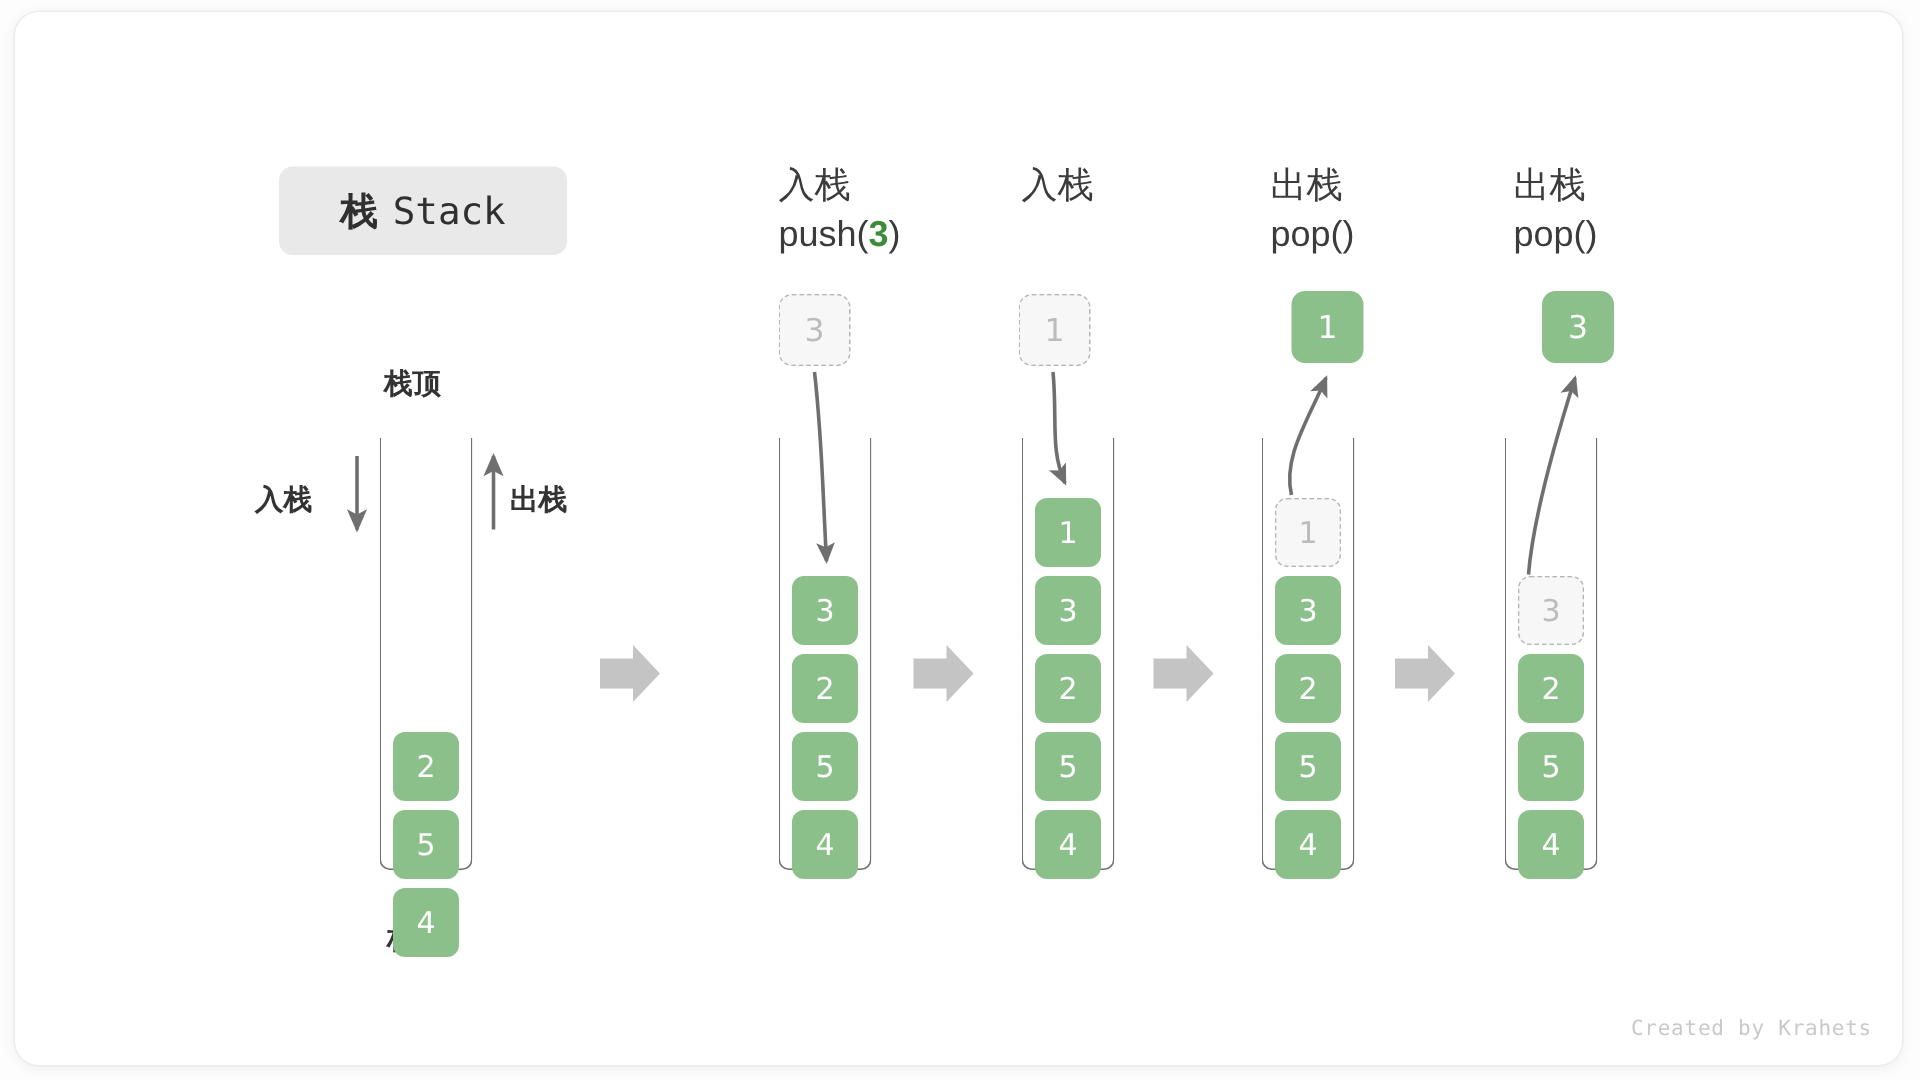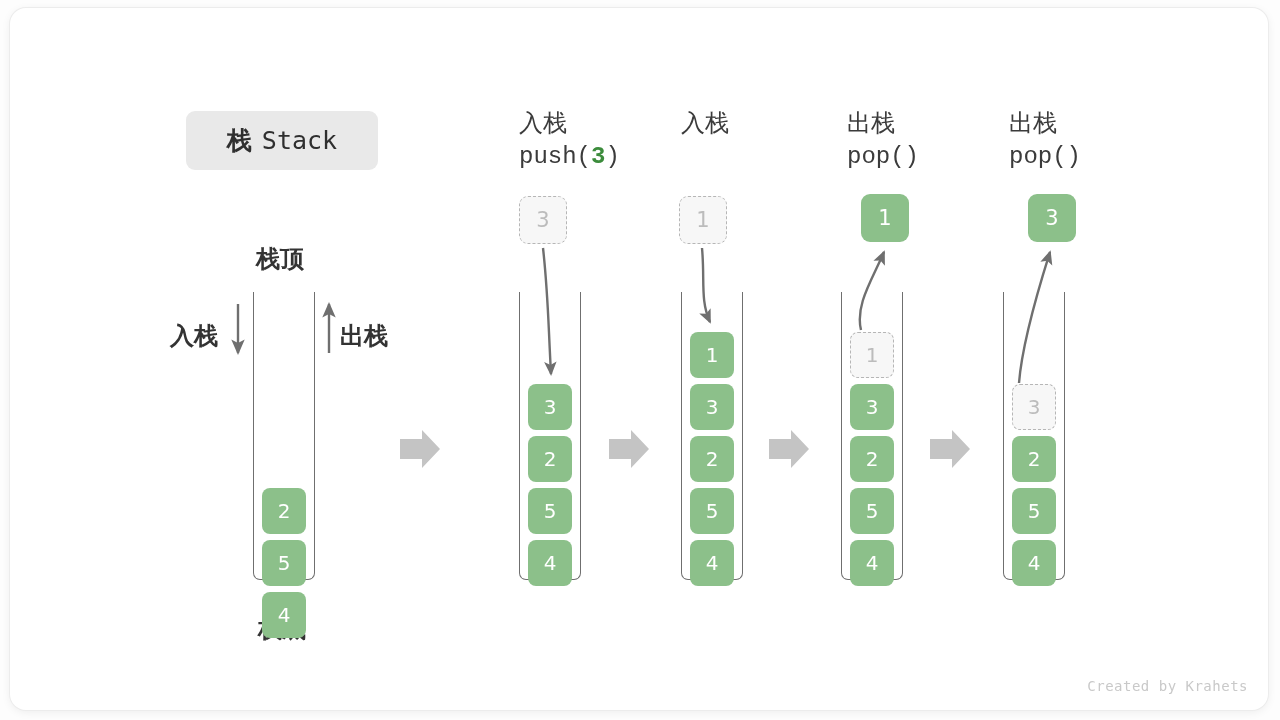--- a/index.html
+++ b/index.html
@@ -57,41 +57,41 @@
     font-size: 25px;
     color: #2f2f2f;
     margin-left: 10px;
   }
 
   
   .cn-label {
     position: absolute;
     font-family: Liberation Sans, sans-serif;
     font-weight: 700;
-    font-size: 24px;
+    font-size: 19px;
     color: #333333;
     white-space: nowrap;
   }
 
   
   .col-head {
     position: absolute;
     width: 170px;
     text-align: left;
   }
   .col-head .h-cn {
     font-family: "DejaVu Sans", sans-serif;
     font-weight: 400;
     font-size: 24px;
     color: #3b3b3b;
     line-height: 34px;
     white-space: nowrap;
   }
   .col-head .h-code {
-    font-family: Liberation Mono, monospace;
+    font-family: Liberation Sans, sans-serif;
     font-weight: 400;
     font-size: 24px;
     color: #3b3b3b;
     line-height: 34px;
     white-space: nowrap;
   }
   .col-head .h-code .arg {
     color: #3c8c3c;
     font-weight: 700;
   }

